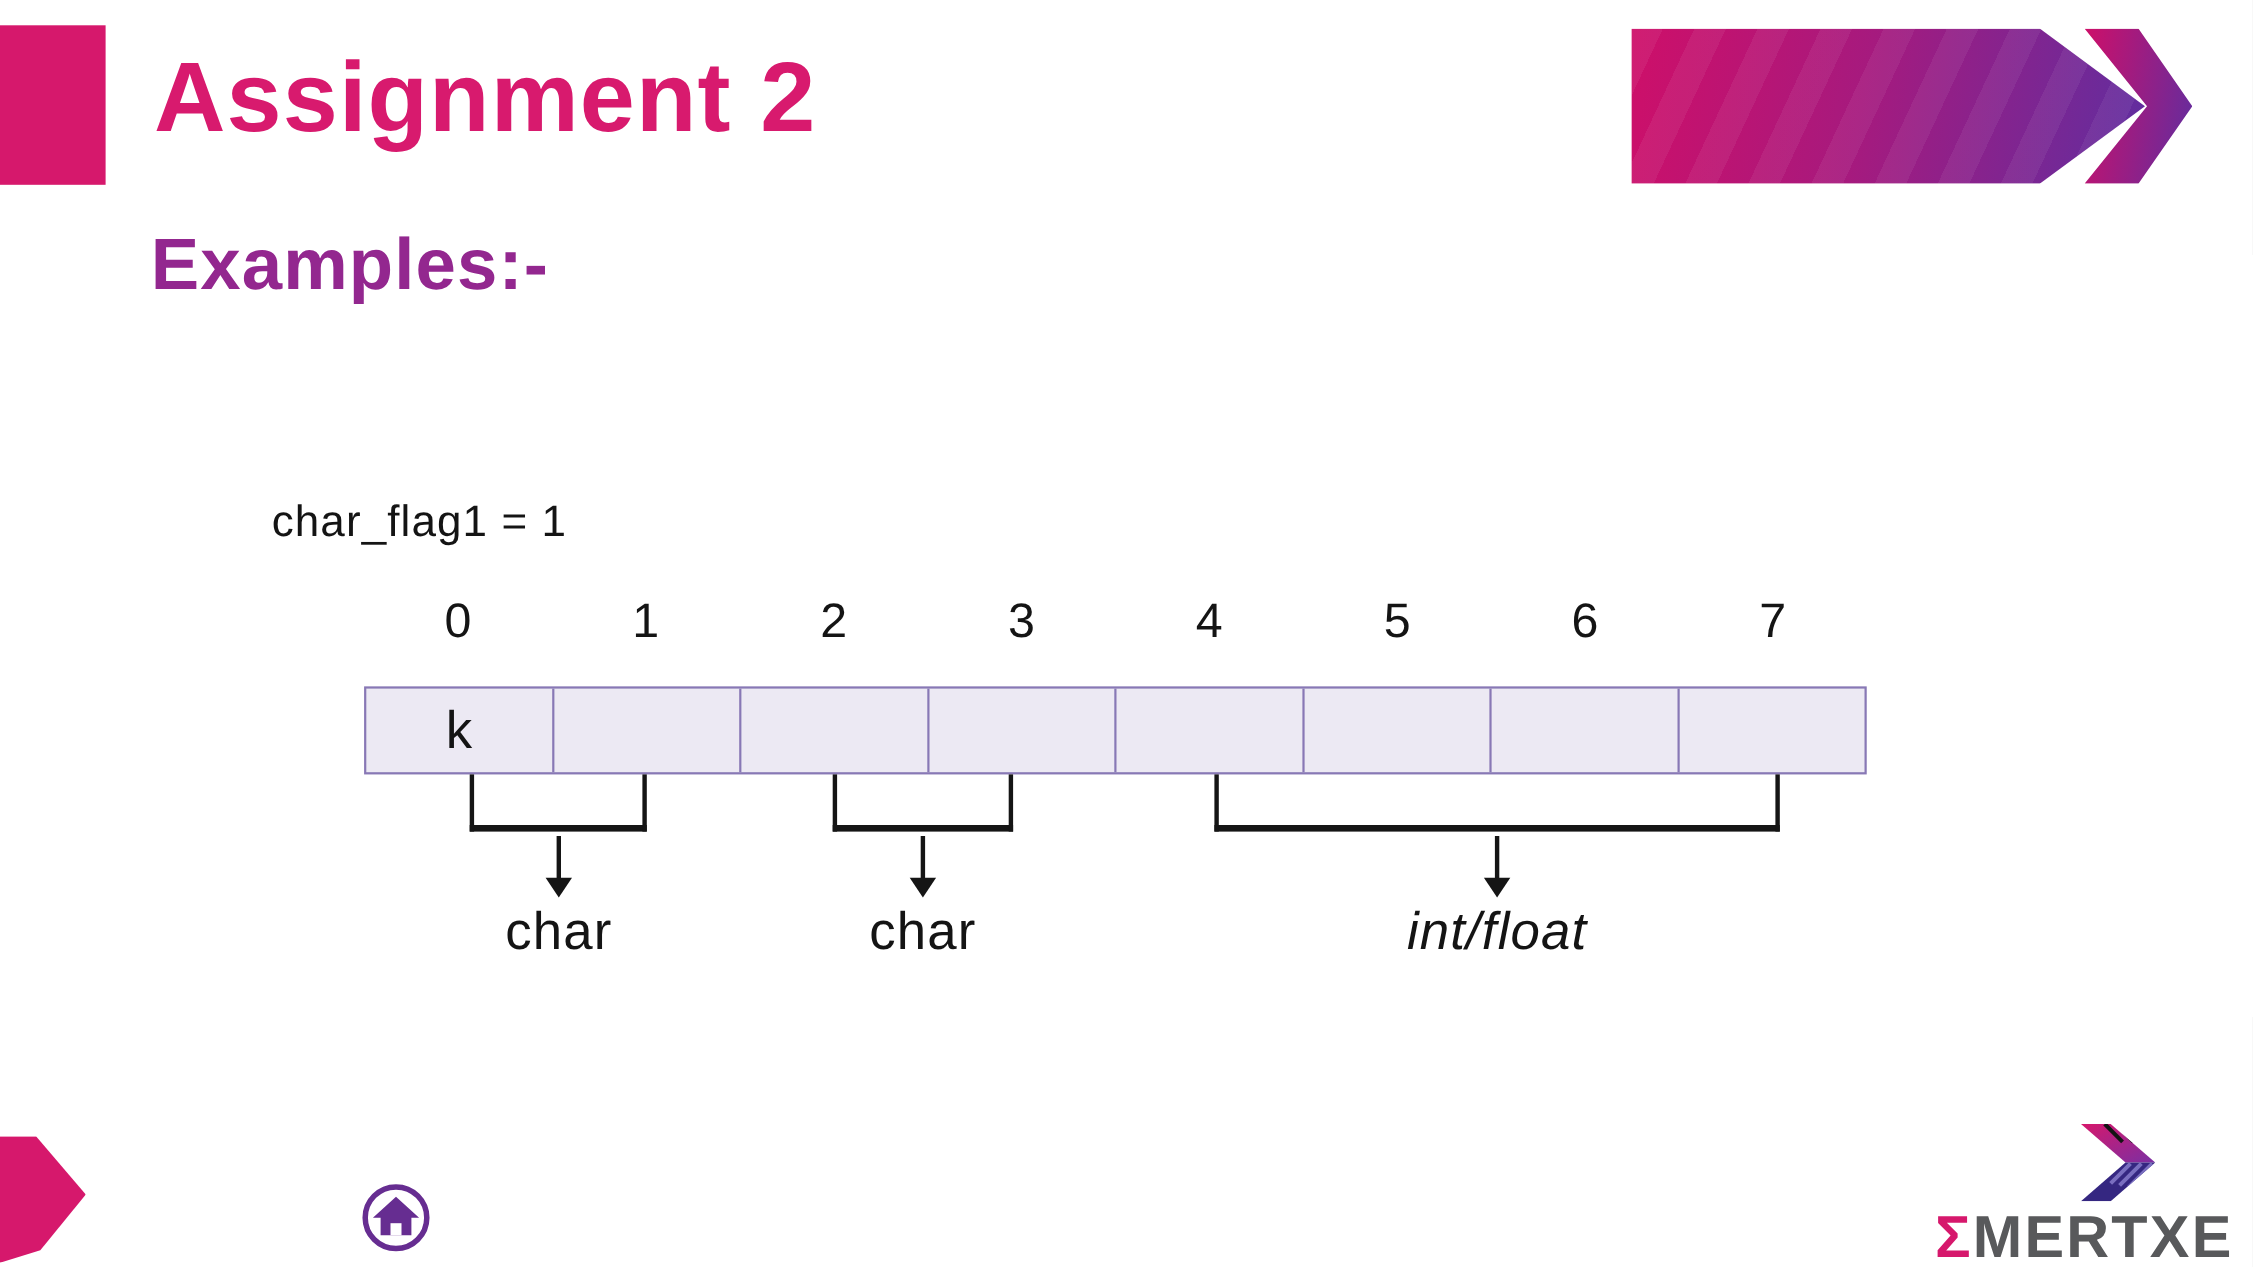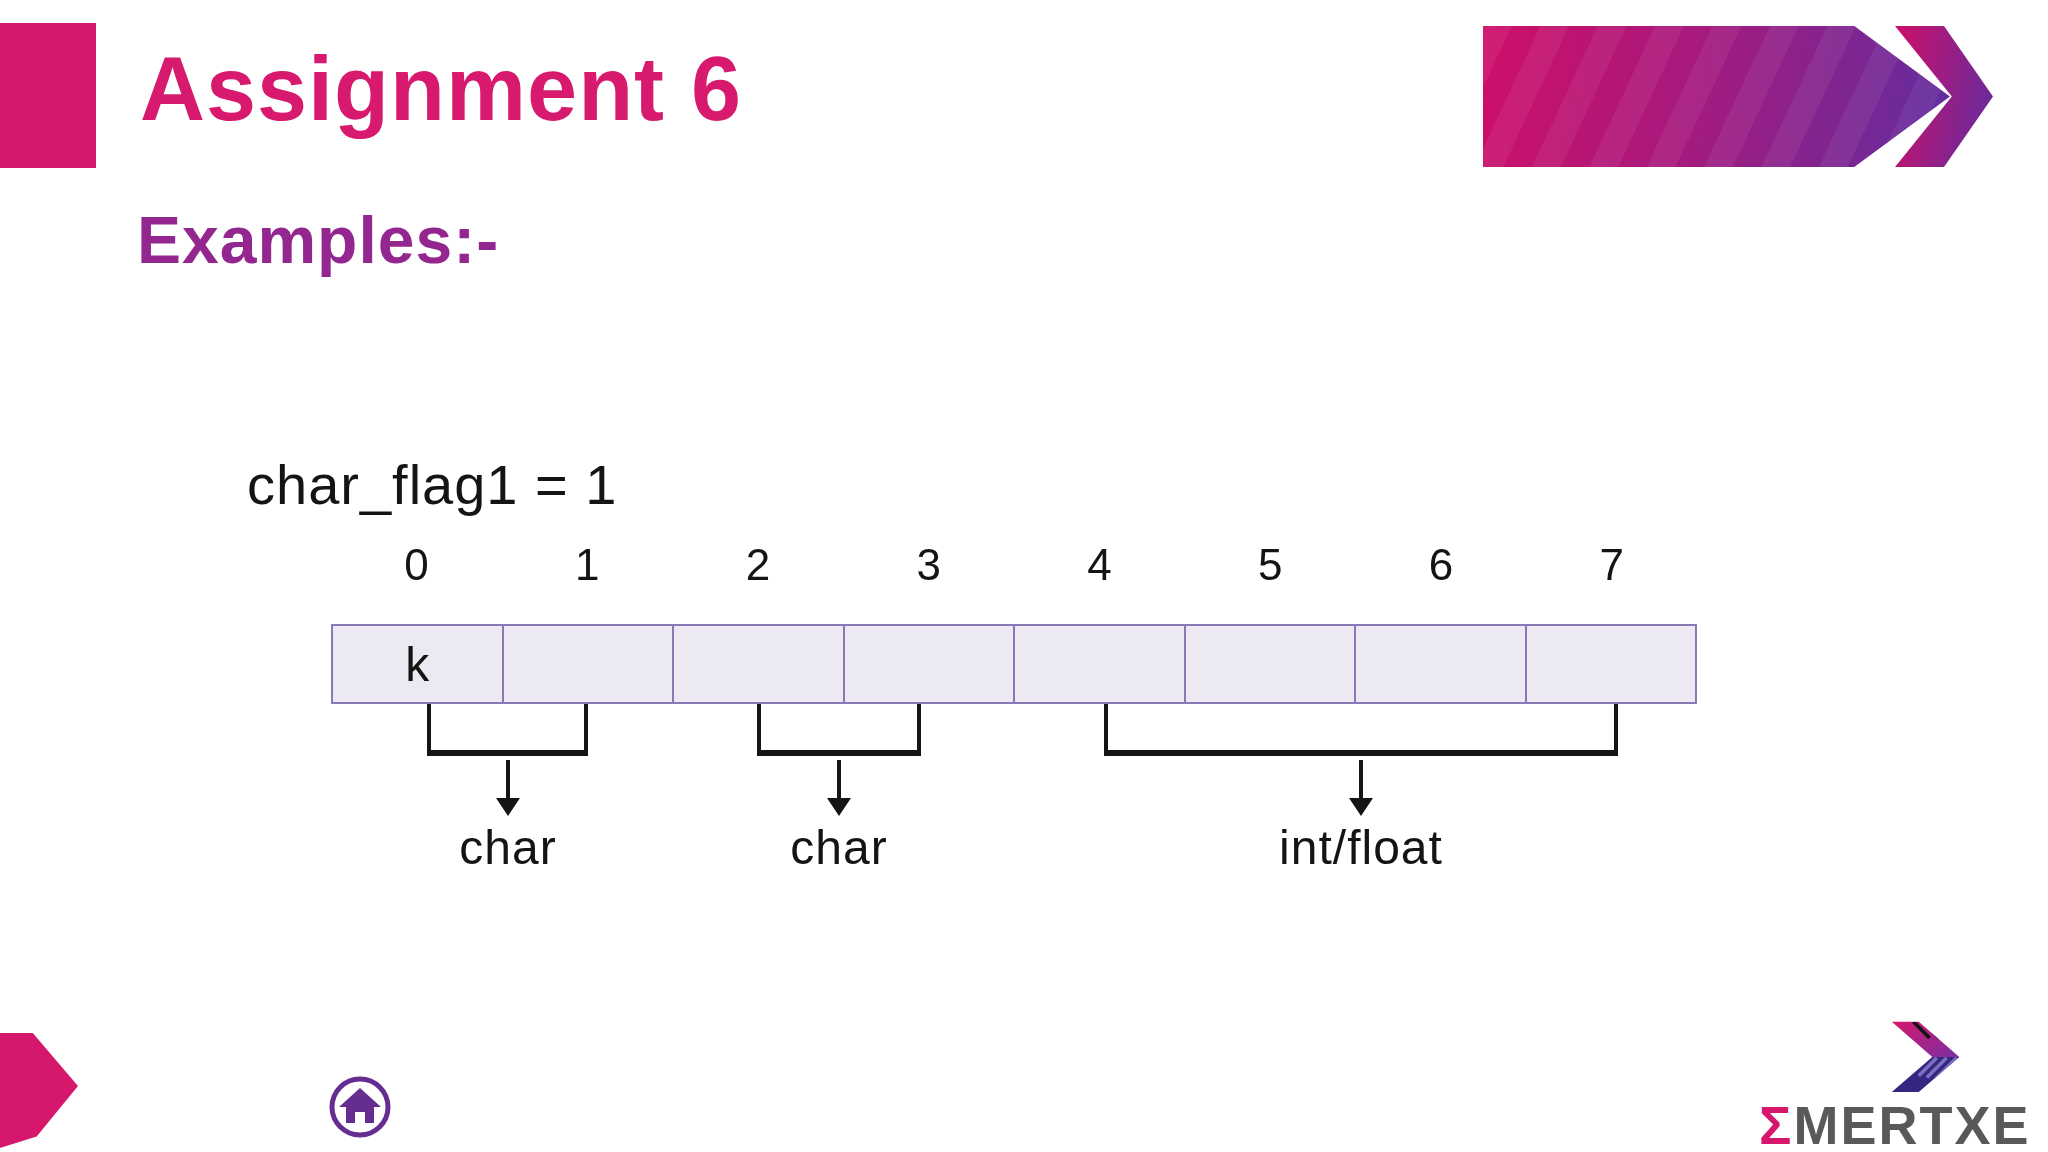--- a/index.html
+++ b/index.html
@@ -39,21 +39,21 @@
     position:absolute;left:140px;top:38px;
     font-size:90px;line-height:1.15;font-weight:bold;
     color:#d81a6e;letter-spacing:1px;
   }
   .subtitle{
     position:absolute;left:137px;top:202px;
     font-size:66px;font-weight:bold;color:#93278f;letter-spacing:1px;
   }
   .expression{
     position:absolute;left:247px;top:452px;
-    font-size:56px;color:#141414;letter-spacing:1px;
+    font-size:40px;color:#141414;letter-spacing:1px;
   }
 
   
   .index-row{
     position:absolute;left:331px;top:540px;width:1366px;height:52px;
     display:flex;
   }
   .index-row .idx{
     flex:1;text-align:center;font-size:44px;color:#141414;
   }
@@ -94,21 +94,21 @@
   .arrowhead.a-char{left:496px;}
   .arrowhead.a-short{left:827px;}
   .arrowhead.a-int{left:1349px;}
 
   .group-label{
     position:absolute;top:820px;transform:translateX(-50%);
     font-size:48px;color:#141414;letter-spacing:1px;white-space:nowrap;
   }
   .group-label.g-char{left:508px;text-align:right;}
   .group-label.g-short{left:839px;}
-  .group-label.g-int{left:1361px;}
+  .group-label.g-int{left:1361px;font-style:italic;}
 
   
   .home-button{
     position:absolute;left:328px;top:1075px;width:64px;height:64px;
     cursor:pointer;background:none;border:none;padding:0;
   }
   .logo{
     position:absolute;left:1715px;top:1020px;width:330px;height:125px;margin-left:44px;
   }
   .logo .emblem{position:absolute;left:112px;top:0;width:92px;height:72px;}
@@ -122,21 +122,21 @@
 </head>
 <body>
 
 <div class="slide">
 
   <div class="corner-square"></div>
   <div class="header-arrow"></div>
   <div class="header-chevron"></div>
   <div class="bottom-left-arrow"></div>
 
-  <div class="title">Assignment 6</div>
+  <div class="title">Assignment 2</div>
   <div class="subtitle">Examples:-</div>
 
   <div class="expression">char_flag1 = 1</div>
 
   <div class="index-row">
     <span class="idx">0</span>
     <span class="idx">1</span>
     <span class="idx">2</span>
     <span class="idx">3</span>
     <span class="idx">4</span>

